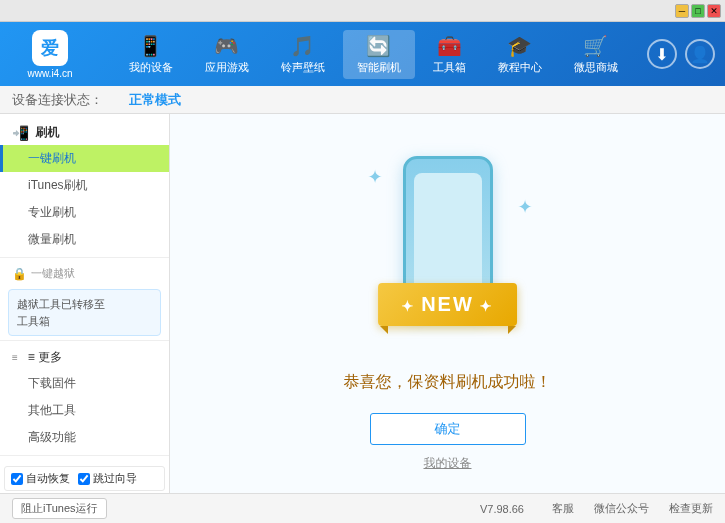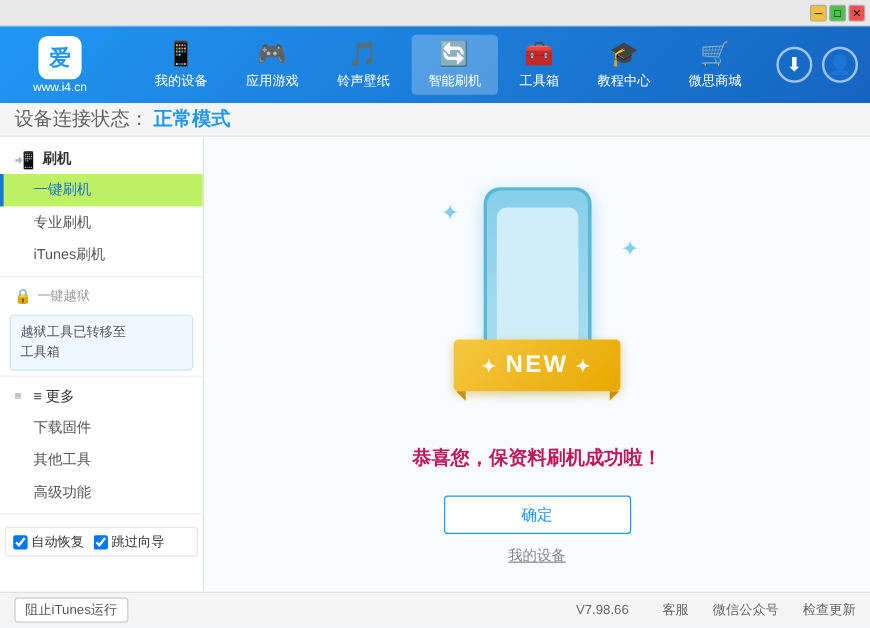--- a/index.html
+++ b/index.html
@@ -94,25 +94,25 @@
     }
 
     
     .status-bar {
       height: 28px;
       background: #f5f5f5;
       border-bottom: 1px solid #ddd;
       display: flex;
       align-items: center;
       padding: 0 12px;
-      font-size: 16px;
+      font-size: 13px;
       color: #333;
     }
     .status-bar .label { color: #666; margin-right: 4px; }
-    .status-bar .value { color: #2196f3; font-weight: bold; }
+    .status-bar .value { color: #2196f3; font-weight: bold; margin-left: 22px; }
 
     
     .main {
       display: flex;
       height: calc(523px - 22px - 64px - 28px - 30px);
     }
 
     
     .sidebar {
       width: 170px;
@@ -281,23 +281,23 @@
       position: absolute;
       bottom: 22px;
       right: calc(50% - 68px);
       width: 0; height: 0;
       border-top: 8px solid #c8900a;
       border-right: 8px solid transparent;
     }
 
     .success-text {
       font-size: 16px;
-      color: #be185d;
+      color: #a16207;
       margin-bottom: 20px;
-      font-weight: bold;
+      font-weight: normal;
     }
     .btn-confirm {
       background: #fff;
       border: 1px solid #2196f3;
       color: #2196f3;
       padding: 6px 64px;
       border-radius: 3px;
       cursor: pointer;
       font-size: 13px;
       margin-bottom: 10px;
@@ -393,24 +393,27 @@
 
   <div class="sidebar">
     <div class="sidebar-group-title">
       <span class="icon">📲</span>
       <span>刷机</span>
     </div>
     <div class="sidebar-item active">
       <span>一键刷机</span>
     </div>
     <div class="sidebar-item">
+      <span>iTunes刷机</span>
+    </div>
+    <div class="sidebar-item">
       <span>专业刷机</span>
     </div>
     <div class="sidebar-item">
-      <span>iTunes刷机</span>
+      <span>微量刷机</span>
     </div>
     <div class="sidebar-divider"></div>
     <div class="sidebar-lock-group">
       <span class="lock-icon">🔒</span>
       <span>一键越狱</span>
     </div>
     <div class="sidebar-info-box">
       <span>越狱工具已转移至<br>工具箱</span>
     </div>
     <div class="sidebar-divider"></div>

